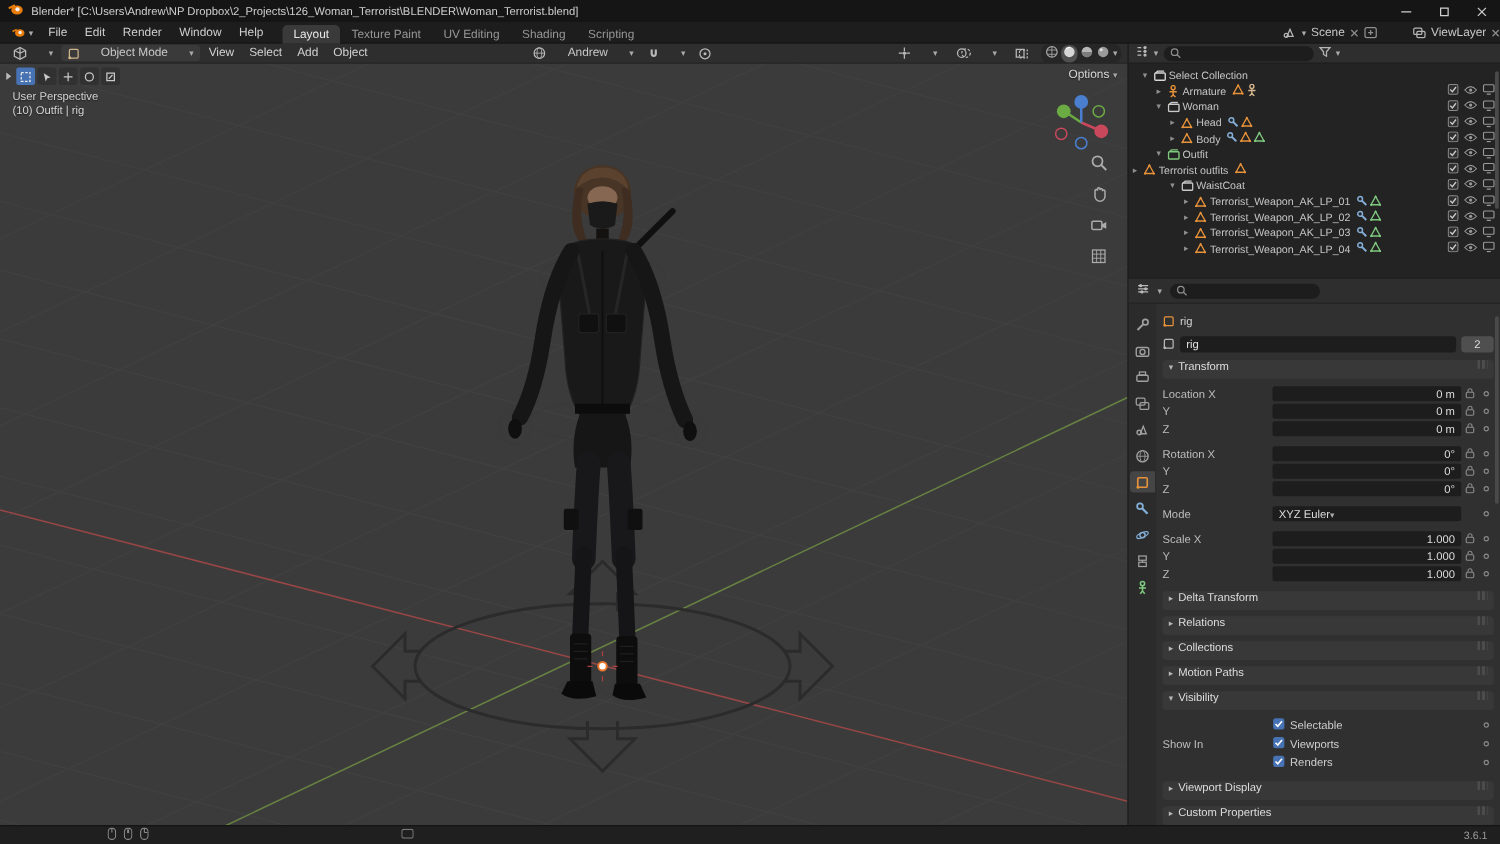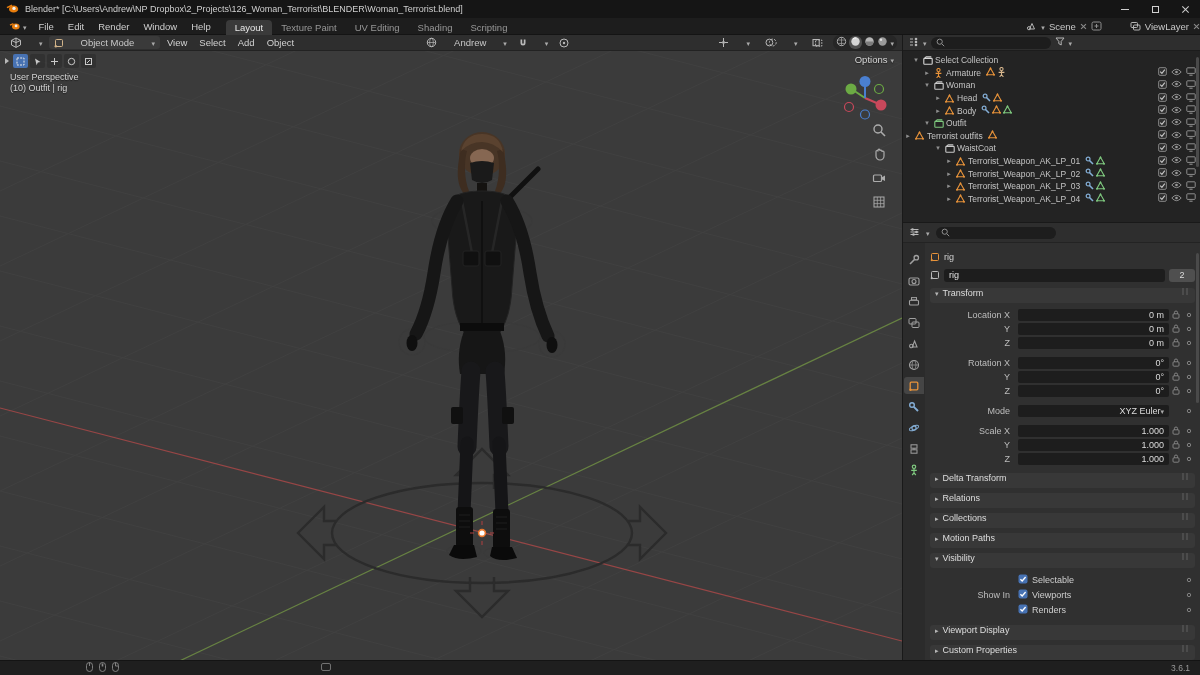--- a/index.html
+++ b/index.html
@@ -83,24 +83,24 @@
   .name-field{flex:1;height:13px;background:#1d1d1d;border-radius:3px;display:flex;align-items:center;gap:4px;padding:0 5px;color:#e0e0e0}
   .users-chip{width:26px;height:13px;background:#4f4f4f;border-radius:3px;display:flex;align-items:center;justify-content:center;color:#ddd}
   .panel-header{display:flex;align-items:flex-start;gap:4px;height:15px;background:#383838;border-radius:3px;
                 padding:0 5px;margin-top:5px;color:#dedede}
   .panel-header .disc-e::after{content:"▾";font-size:7px;color:#b5b5b5}
   .panel-header .disc-c::after{content:"▸";font-size:7px;color:#b5b5b5}
   .grip{margin-left:auto;width:8px;height:7px;background:repeating-linear-gradient(90deg,#4c4c4c 0 2px,transparent 2px 4px)}
   .t-rows{padding:4px 0 2px}
   .t-row{display:flex;align-items:center;height:13px;margin:1px 0}
   .t-row.gap{margin-top:7px}
-  .t-label{width:88px;text-align:right;padding-right:8px;color:#bdbdbd}
+  .t-label{width:88px;text-align:left;padding-right:8px;color:#bdbdbd}
   .t-field{flex:1;height:12px;background:#1d1d1d;border-radius:2px;display:flex;align-items:center;
            justify-content:flex-end;padding:0 5px;color:#dcdcdc}
-  .t-field.dropdown{justify-content:flex-end}
+  .t-field.dropdown{justify-content:flex-start}
   .t-lock{width:14px;display:flex;justify-content:center}
   .t-dot{width:12px;display:flex;justify-content:center}
   .v-row{display:flex;align-items:center;height:14px;margin:1px 0}
   .v-lbl{margin-left:4px;color:#cecece}
   .props-scroll{position:absolute;right:1px;top:30px;width:3px;height:150px;background:#4a4a4a;border-radius:2px}
 
   
   .statusbar{position:absolute;bottom:0;left:0;right:0;height:15px;background:#1f1f1f;border-top:1px solid #141414;
              display:flex;align-items:center;gap:6px;padding:0 10px;color:#9a9a9a;font-size:8.5px}
   .sb-version{margin-left:auto}

